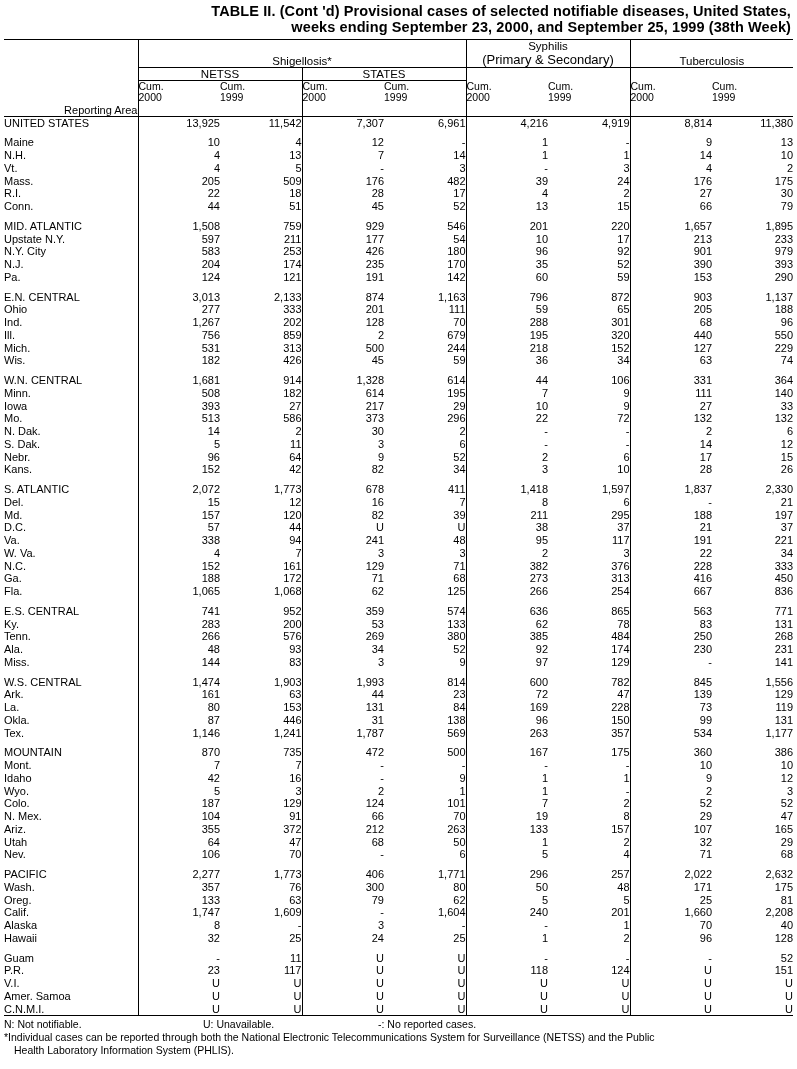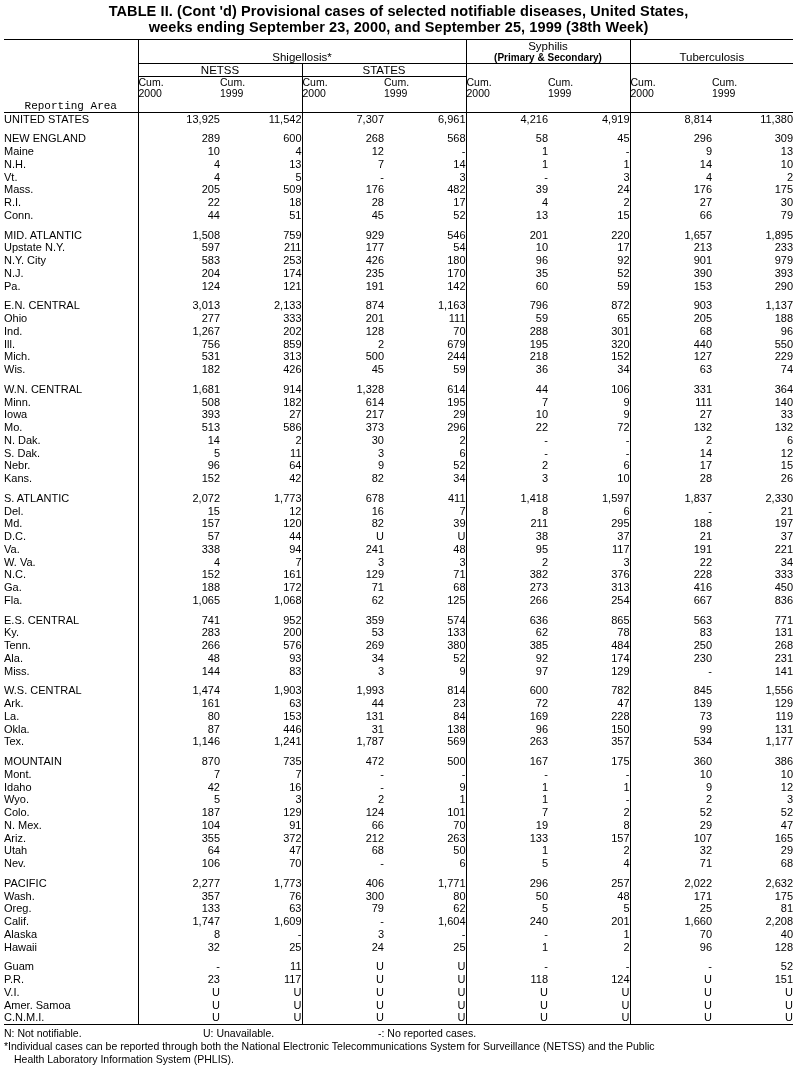--- a/index.html
+++ b/index.html
@@ -14,21 +14,21 @@
   }
   #page {
     width: 797px;
     position: relative;
     padding: 0;
     box-sizing: border-box;
   }
   .title {
     font-size: 14.5px;
     font-weight: bold;
-    text-align: center;
+    text-align: right;
     line-height: 1.12;
     padding: 3px 6px 4px 6px;
     letter-spacing: 0.1px;
     border-radius: 7px;
   }
   table.main {
     border-collapse: collapse;
     width: 789px;
     margin: 0 4px;
     font-size: 11px;
@@ -51,24 +51,23 @@
   }
   .sub-head {
     text-align: left;
     font-size: 10.5px;
     line-height: 1.05;
     padding-bottom: 2px;
   }
   .reporting-head {
     font-weight: bold;
     font-size: 11px;
-    text-align: center;
+    text-align: right;
     padding-left: 2px;
     padding-bottom: 2px;
-    font-family: Liberation Mono, monospace;
   }
   td.area {
     text-align: left;
     padding-left: 2px;
     white-space: nowrap;
     font-size: 11px;
     line-height: 1.16;
   }
   td.num {
     text-align: right;
@@ -115,21 +114,21 @@
       <col style="width:82px">
       <col style="width:82px">
       <col style="width:81px">
     </colgroup>
     <thead>
       <tr>
         <td class="hdr-rule-top"></td>
         <td class="hdr-rule-top thin-bot grp-head colgrp-border-l colgrp-border-r" colspan="4">Shigellosis*</td>
         <td class="hdr-rule-top thin-bot grp-head colgrp-border-r" colspan="2">
           <div>Syphilis</div>
-          <div style="font-size:10px;font-weight:bold">(Primary &amp; Secondary)</div>
+          <div style="font-size:13px;font-weight:normal">(Primary &amp; Secondary)</div>
         </td>
         <td class="hdr-rule-top thin-bot grp-head" colspan="2">Tuberculosis</td>
       </tr>
       <tr>
         <td></td>
         <td class="thin-bot grp-head colgrp-border-l" colspan="2">NETSS</td>
         <td class="thin-bot grp-head colgrp-border-l colgrp-border-r" colspan="2">STATES</td>
         <td class="colgrp-border-r" colspan="2"></td>
         <td colspan="2"></td>
       </tr>
@@ -197,31 +196,20 @@
           <td class=" colgrp-border-l"></td>
           <td class=""></td>
           <td class=" colgrp-border-l"></td>
           <td class=" colgrp-border-r"></td>
           <td class=""></td>
           <td class=" colgrp-border-r"></td>
           <td class=""></td>
           <td class=""></td>
         </tr>
         <tr>
-          <td class="area">NEW ENGLAND</td>
-          <td class="num colgrp-border-l">289</td>
-          <td class="num">600</td>
-          <td class="num colgrp-border-l">268</td>
-          <td class="num colgrp-border-r">568</td>
-          <td class="num">58</td>
-          <td class="num colgrp-border-r">45</td>
-          <td class="num">296</td>
-          <td class="num">309</td>
-        </tr>
-        <tr>
           <td class="area">Maine</td>
           <td class="num colgrp-border-l">10</td>
           <td class="num">4</td>
           <td class="num colgrp-border-l">12</td>
           <td class="num colgrp-border-r">-</td>
           <td class="num">1</td>
           <td class="num colgrp-border-r">-</td>
           <td class="num">9</td>
           <td class="num">13</td>
         </tr>

